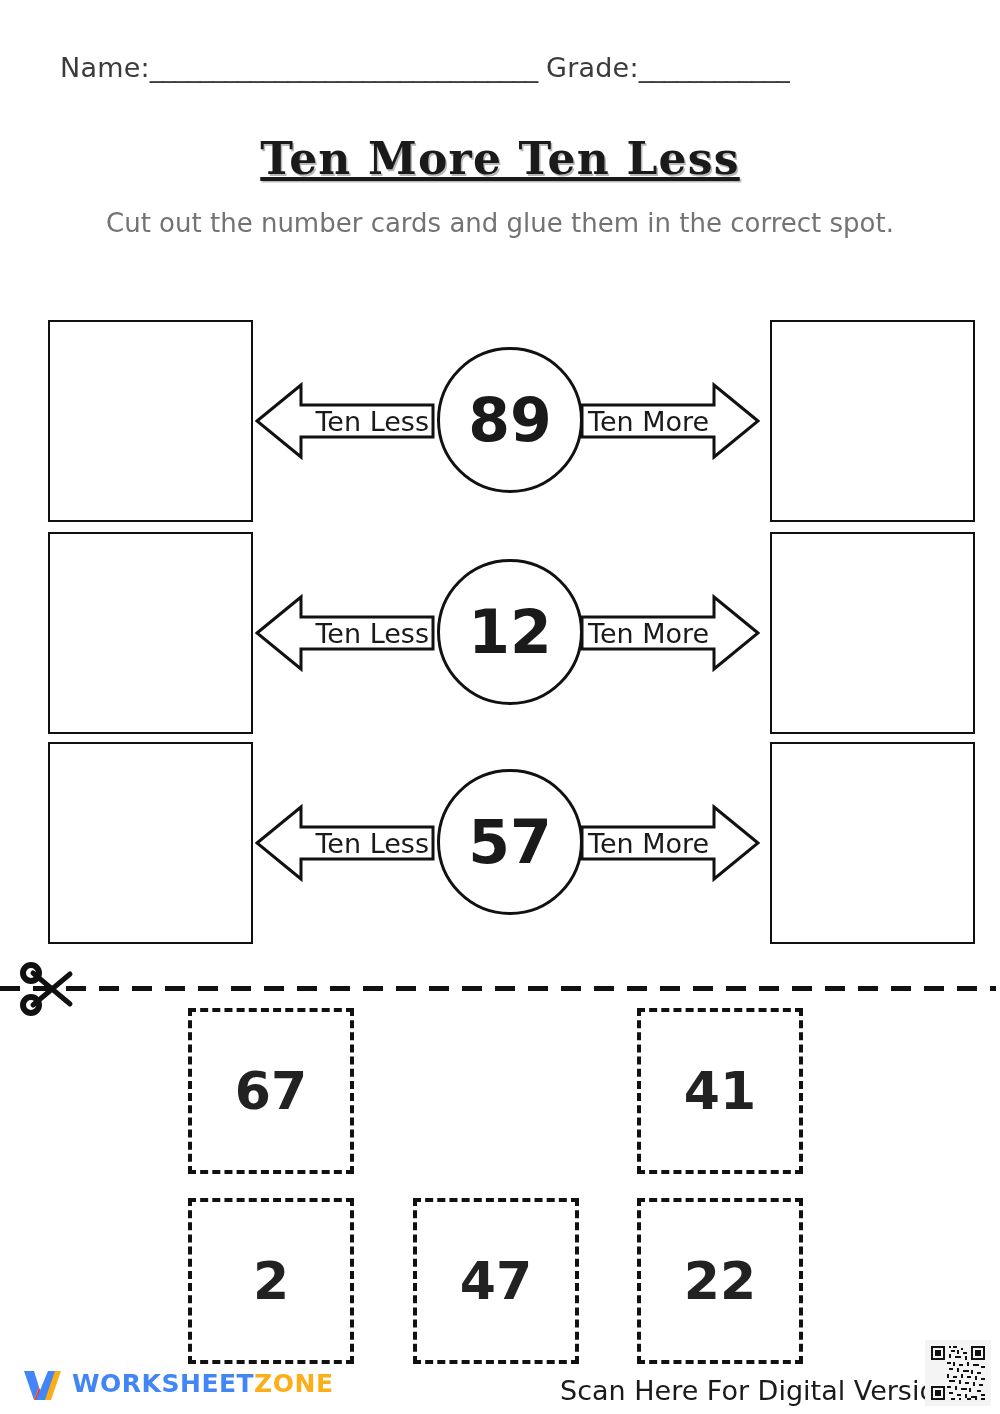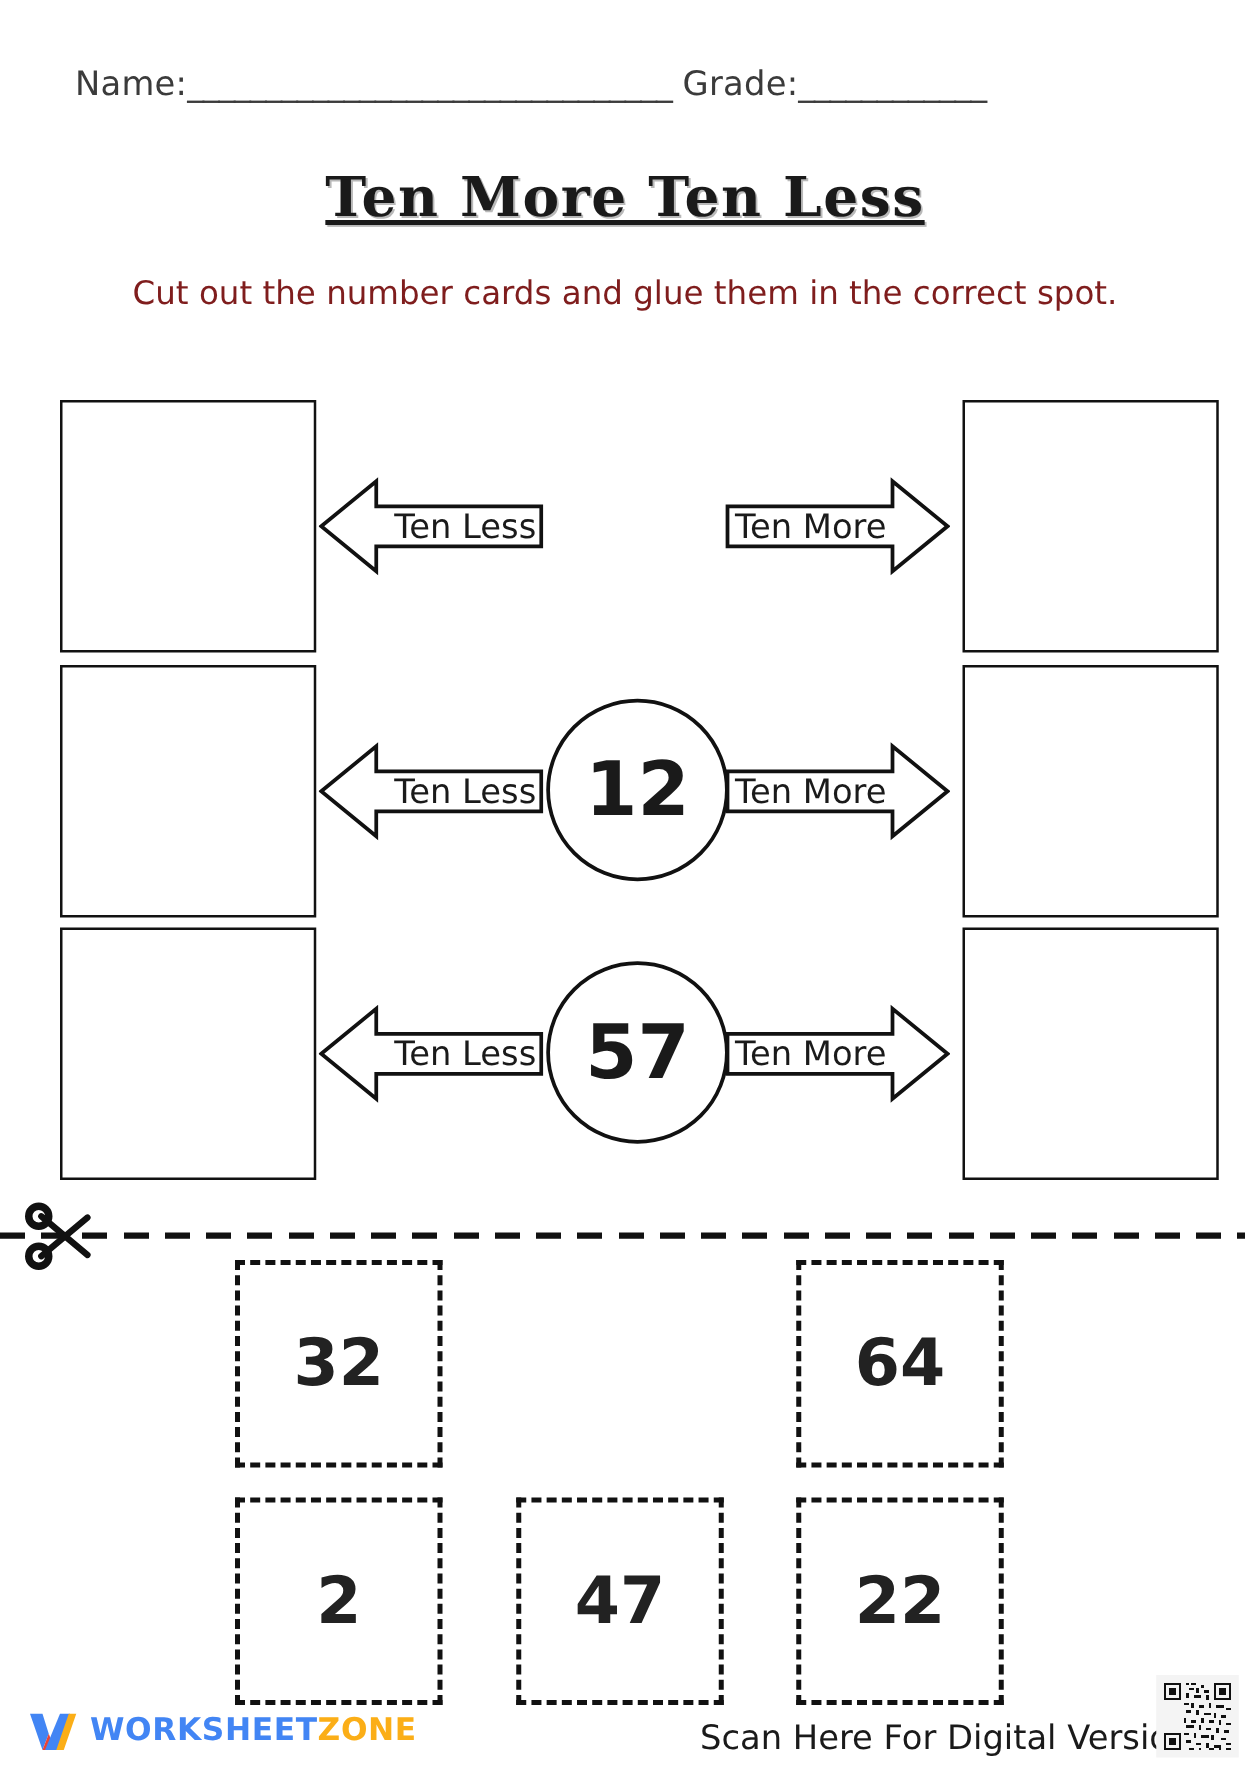--- a/index.html
+++ b/index.html
@@ -46,25 +46,25 @@
     font-size: 44px;
     letter-spacing: 1.2px;
     color: #1a1a1a;
     text-shadow: 1.5px 1.5px 0 #b9b9b9;
     text-decoration: underline;
   }
 
   .subtitle {
     position: absolute;
     left: 0;
-    top: 220px;
+    top: 208px;
     width: 1000px;
     text-align: center;
     font-size: 26px;
-    color: #7f1d1d;
+    color: #737373;
     font-family: "DejaVu Sans", sans-serif;
   }
 
   
   .row {
     position: absolute;
     left: 12px;
     width: 1000px;
     height: 202px;
   }
@@ -220,20 +220,21 @@
   <div class="subtitle">Cut out the number cards and glue them in the correct spot.</div>
 
   <div class="row r0">
     <div class="answer-box left"></div>
     <div class="arrow-wrap less">
       <svg viewBox="0 0 180 86">
         <polygon points="2,43 46,7 46,27 178,27 178,59 46,59 46,79" fill="#ffffff" stroke="#111111" stroke-width="3"></polygon>
       </svg>
       <div class="arrow-label">Ten Less</div>
     </div>
+    <div class="num-circle">89</div>
     <div class="arrow-wrap more">
       <svg viewBox="0 0 180 86">
         <polygon points="178,43 134,7 134,27 2,27 2,59 134,59 134,79" fill="#ffffff" stroke="#111111" stroke-width="3"></polygon>
       </svg>
       <div class="arrow-label">Ten More</div>
     </div>
     <div class="answer-box right"></div>
   </div>
 
   <div class="row r1">
@@ -275,22 +276,22 @@
   <div class="cut-line"></div>
   <svg class="scissors" viewBox="0 0 58 58">
     <g stroke="#111111" stroke-width="5" fill="none" stroke-linecap="round">
       <line x1="13" y1="13" x2="50" y2="44"></line>
       <line x1="13" y1="45" x2="50" y2="14"></line>
     </g>
     <circle cx="11" cy="13" r="8" fill="none" stroke="#111111" stroke-width="6"></circle>
     <circle cx="11" cy="45" r="8" fill="none" stroke="#111111" stroke-width="6"></circle>
   </svg>
 
-  <div class="card" style="left:188px; top:1008px;">32</div>
-  <div class="card" style="left:637px; top:1008px;">64</div>
+  <div class="card" style="left:188px; top:1008px;">67</div>
+  <div class="card" style="left:637px; top:1008px;">41</div>
   <div class="card" style="left:188px; top:1198px;">2</div>
   <div class="card" style="left:413px; top:1198px;">47</div>
   <div class="card" style="left:637px; top:1198px;">22</div>
 
   <div class="logo">
     <svg class="logo-mark" viewBox="0 0 42 34">
       <path d="M2 2 L12 31 L17 18 L12 2 Z" fill="#4285F4"></path>
       <path d="M12 31 L17 18 L22 31 Z" fill="#EA4335"></path>
       <path d="M14 31 L24 31 L34 2 L26 2 Z" fill="#4285F4"></path>
       <path d="M29 31 L39 2 L33 2 L23 31 Z" fill="#FBAE17"></path>

